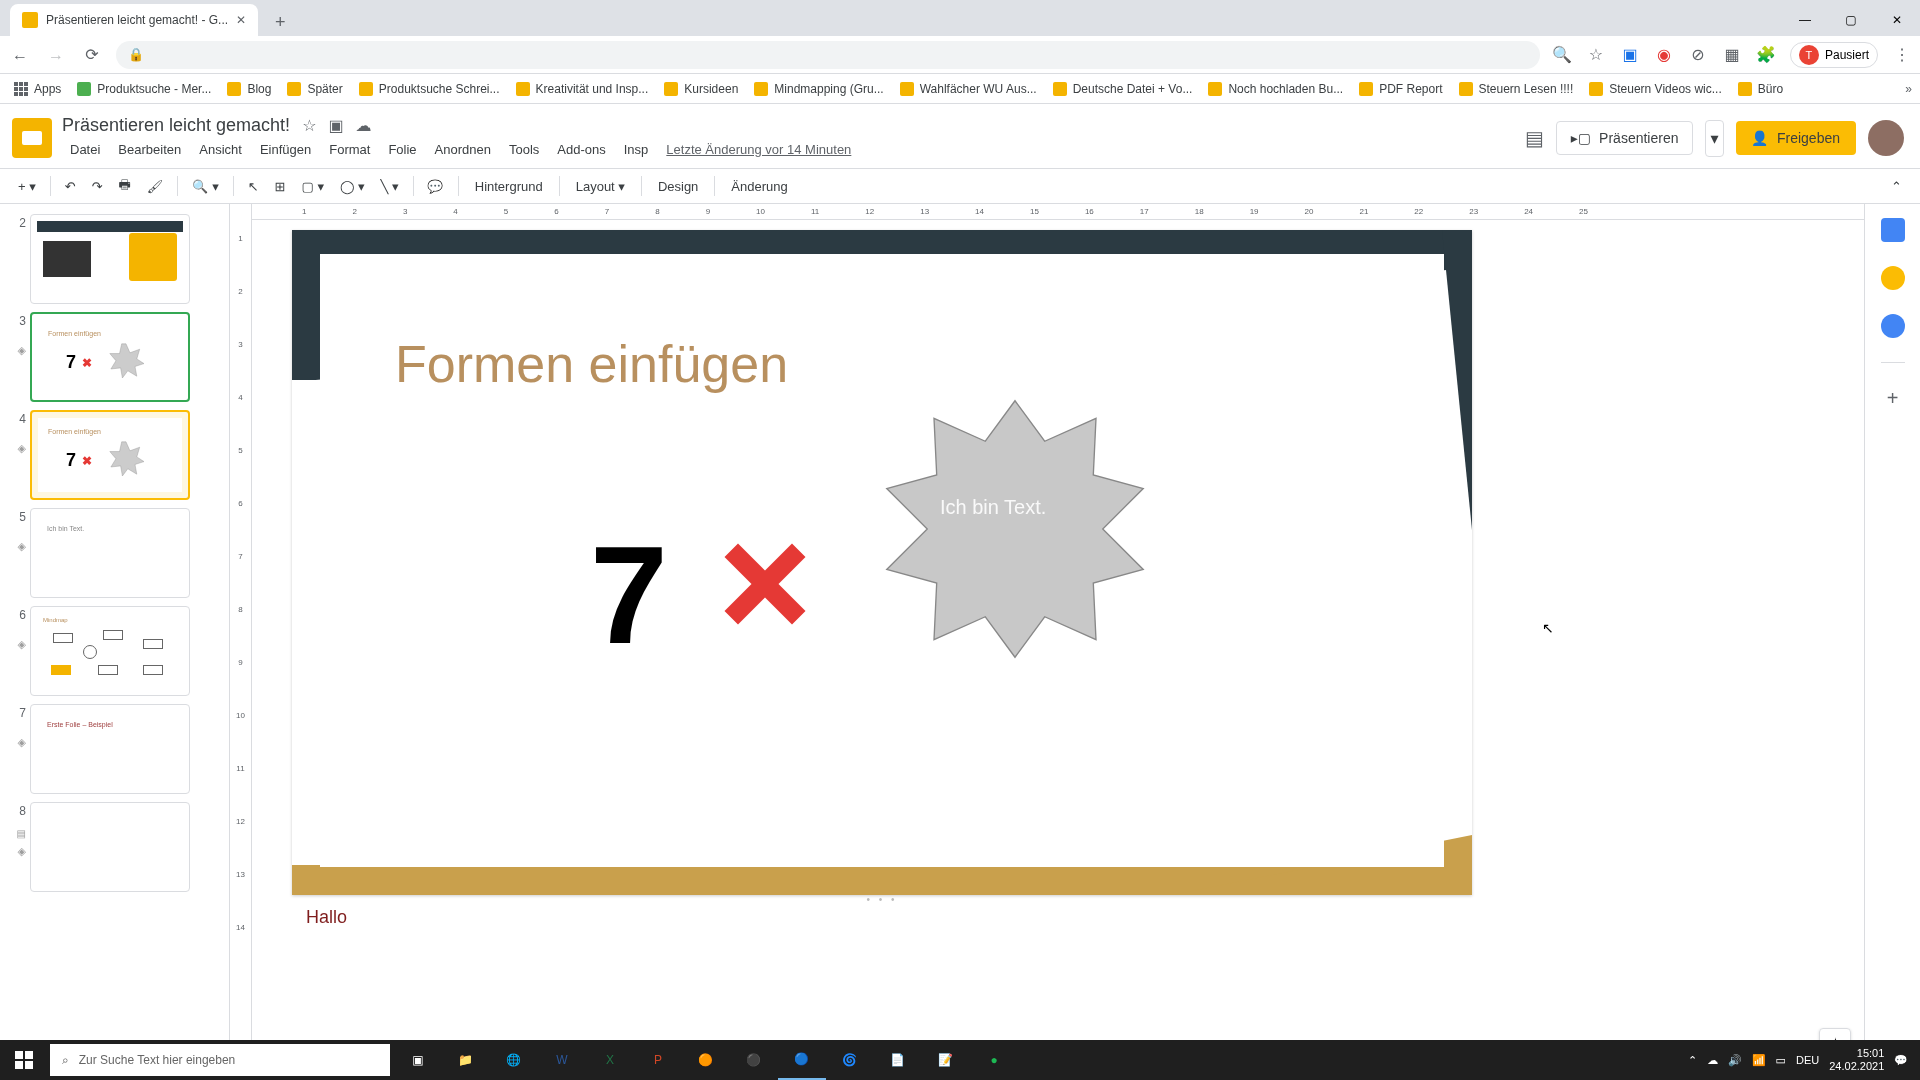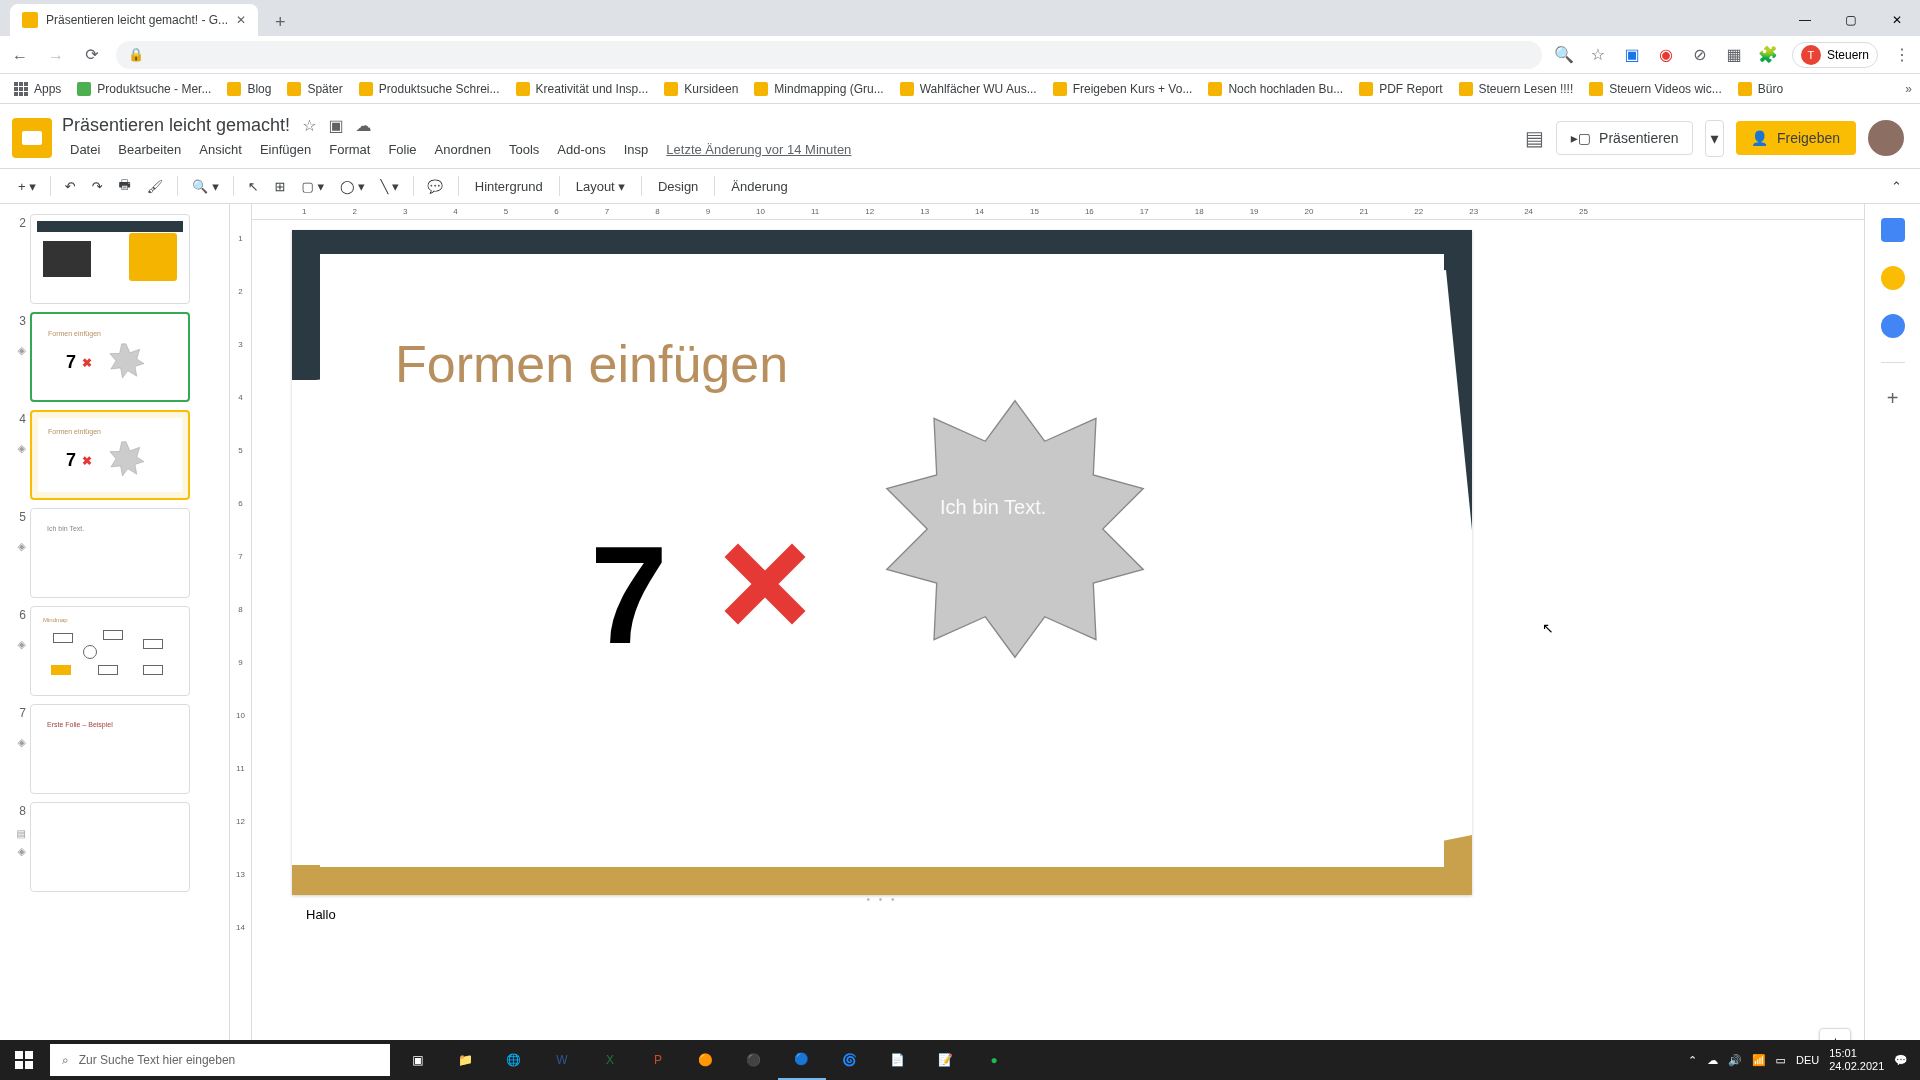--- a/index.html
+++ b/index.html
@@ -78,41 +78,41 @@
 .slide-bg-diag { position: absolute; bottom:0; right:0; width:300px; height:60px; background:#c9a04c; clip-path: polygon(0 100%, 100% 0, 100% 100%);}
 .slide-inner { position: absolute; top: 24px; left: 28px; right: 28px; bottom: 28px; background: #fff; }
 .slide-title { position: absolute; top: 80px; left: 75px; font-size: 52px; color: #b8905f; font-weight: 300; }
 .big-seven { position: absolute; top: 260px; left: 270px; font-size: 140px; font-weight: 900; color: #000; font-family: Arial Black, sans-serif; }
 .red-x { position: absolute; top: 285px; left: 400px; width: 90px; height: 90px; }
 .red-x svg { width: 100%; height: 100%; }
 .star-shape { position: absolute; top: 140px; left: 560px; width: 270px; height: 270px; }
 .star-text { position: absolute; top: 242px; left: 620px; color: #fff; font-size: 20px; opacity: 0.9; }
 
 .notes-handle { height: 8px; display: flex; justify-content: center; align-items: center; color: #bbb; font-size: 10px; letter-spacing: 3px; }
-.notes-area { height: 32px; padding: 4px 14px; font-size: 13px; color: #000000; }
+.notes-area { height: 32px; padding: 4px 14px; font-size: 18px; color: #7f1d1d; }
 
 .side-panel { width: 56px; border-left: 1px solid #dadce0; display: flex; flex-direction: column; align-items: center; padding-top: 14px; gap: 24px; }
 .sp-icon { width: 24px; height: 24px; border-radius: 4px; }
 
 .bottom-bar { height: 26px; border-top: 1px solid #dadce0; display: flex; align-items: center; padding: 0 30px; }
 .view-btn { width: 24px; height: 18px; display: flex; align-items: center; justify-content: center; color: #5f6368; margin-right: 90px; }
 .explore-btn { margin-left: auto; width: 32px; height: 32px; border: 1px solid #dadce0; border-radius: 4px; display: flex; align-items: center; justify-content: center; margin-right:20px; margin-top:-20px; box-shadow:0 1px 3px rgba(0,0,0,0.15);}
 .nav-arrows { display: flex; gap: 8px; color: #5f6368; margin-top:-12px;}
 
 
 .taskbar { position: fixed; bottom: 0; left: 0; right: 0; height: 40px; background: #1f1f1f; display: flex; align-items: center; color: #fff; font-size: 12px; }
 .start-btn { width: 48px; height: 40px; display: flex; align-items: center; justify-content: center; }
 .win-logo { width: 18px; height: 18px; display: grid; grid-template-columns: 1fr 1fr; gap: 2px; }
 .win-logo span { background: #fff; }
 .search-box { width: 340px; height: 32px; background: #fff; color: #666; display: flex; align-items: center; padding: 0 12px; gap: 10px; margin-left: 2px; }
 .task-icons { display: flex; margin-left: 4px; }
 .task-icon { width: 48px; height: 40px; display: flex; align-items: center; justify-content: center; }
 .task-icon.active { border-bottom: 2px solid #76b9ed; }
 .tray { margin-left: auto; display: flex; align-items: center; gap: 10px; padding-right: 12px; font-size: 11px; }
-.tray-time { line-height: 1.2; }
+.tray-time { text-align: right; line-height: 1.2; }
 
 .cursor-ptr { position: absolute; }
 
 
 .t-title { font-size: 7px; color: #b8905f; position: absolute; top: 10px; left: 10px; }
 .t-seven { position: absolute; top: 32px; left: 28px; font-size: 18px; font-weight: 900; }
 .t-x { position: absolute; top: 36px; left: 44px; color: #e53935; font-weight: bold; font-size: 12px; }
 .t-star { position: absolute; top: 22px; left: 70px; width: 36px; height: 36px; }
 </style>
 </head>
@@ -142,21 +142,21 @@
   <div class="addr-icons">
     <div class="addr-icon">🔍</div>
     <div class="addr-icon">☆</div>
     <div class="addr-icon" style="color:#1a73e8">▣</div>
     <div class="addr-icon" style="color:#e53935">◉</div>
     <div class="addr-icon">⊘</div>
     <div class="addr-icon">▦</div>
     <div class="addr-icon">🧩</div>
     <div class="profile-btn">
       <div class="profile-avatar">T</div>
-      <span>Steuern</span>
+      <span>Pausiert</span>
     </div>
     <div class="addr-icon">⋮</div>
   </div>
 </div>
 
 <div class="bookmarks">
   <div class="bm">
     <div class="apps-icon">
         <span></span>
         <span></span>
@@ -197,21 +197,21 @@
   <div class="bm">
       <div class="bm-icon"></div>
       <span>Mindmapping (Gru...</span>
     </div>
   <div class="bm">
       <div class="bm-icon"></div>
       <span>Wahlfächer WU Aus...</span>
     </div>
   <div class="bm">
       <div class="bm-icon"></div>
-      <span>Freigeben Kurs + Vo...</span>
+      <span>Deutsche Datei + Vo...</span>
     </div>
   <div class="bm">
       <div class="bm-icon"></div>
       <span>Noch hochladen Bu...</span>
     </div>
   <div class="bm">
       <div class="bm-icon"></div>
       <span>PDF Report</span>
     </div>
   <div class="bm">

